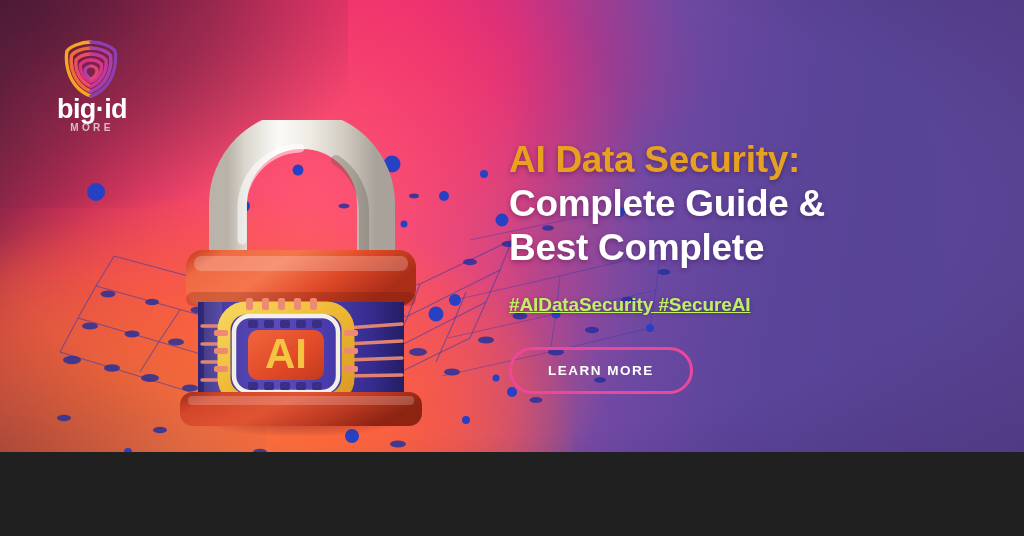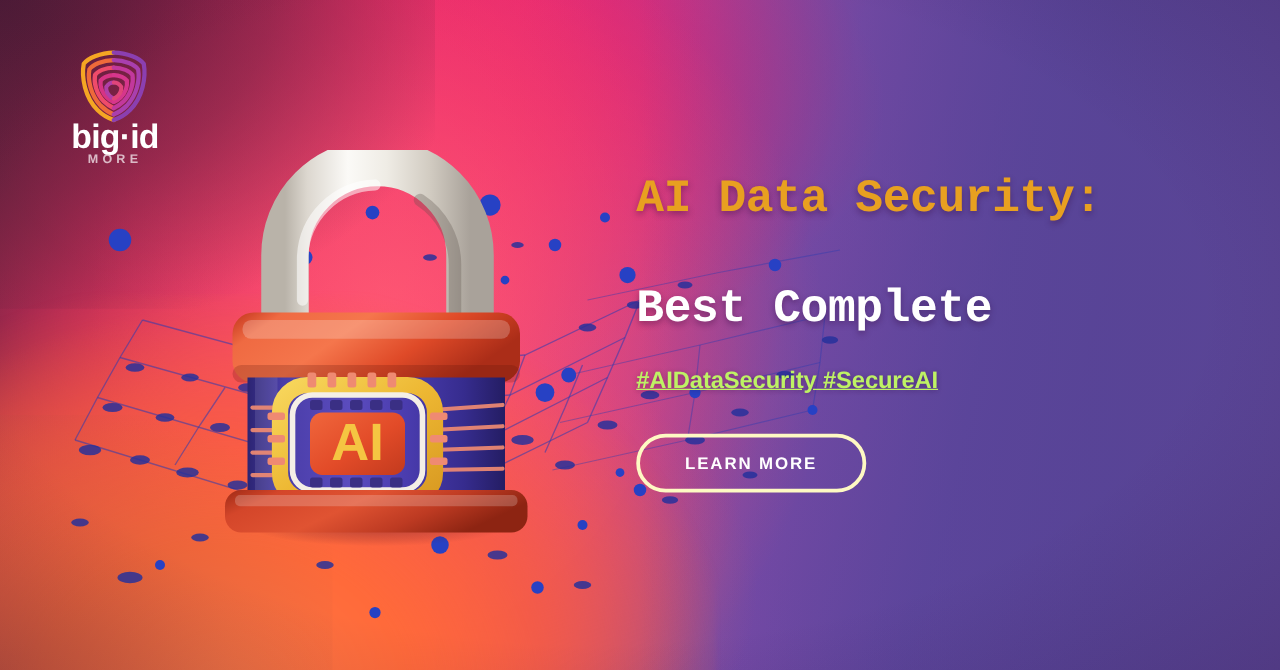--- a/index.html
+++ b/index.html
@@ -8,21 +8,21 @@
     padding: 0;
     background: #202020;
   }
   body {
     font-family: "Liberation Sans", sans-serif;
   }
 
   .banner {
     position: relative;
     width: 1024px;
-    height: 536px;
+    height: 452px;
     overflow: hidden;
     background: #5a4596;
   }
 
   
   .bg-base {
     position: absolute;
     inset: 0;
     background:
       radial-gradient(circle at 30% 52%, #ff4d6d 0%, rgba(255,77,109,0) 46%),
@@ -149,38 +149,37 @@
     width: 470px;
   }
   .headline {
     margin: 0;
     font-size: 37px;
     font-weight: 700;
     line-height: 1.19;
     letter-spacing: -0.3px;
     color: #ffffff;
     text-shadow: 0 2px 5px rgba(50,10,60,0.40);
-    font-family: Liberation Mono, monospace;
   }
   .headline .accent { color: #e8a020; }
   .hashtags {
     margin: 22px 0 0 0;
     font-size: 19px;
     font-weight: 700;
     line-height: 1.42;
     color: #bef264;
     letter-spacing: -0.1px;
     text-shadow: 0 1px 4px rgba(50,10,60,0.35);
     text-decoration: underline;
   }
   .cta {
     display: inline-block;
     margin-top: 28px;
     padding: 13px 36px;
-    border: 3px solid #fef9c3;
+    border: 3px solid #ec4899;
     border-radius: 40px;
     color: #ffffff;
     font-size: 13.5px;
     font-weight: 700;
     letter-spacing: 1.5px;
     text-decoration: none;
     background: transparent;
     cursor: pointer;
     font-family: "Liberation Sans", sans-serif;
   }
@@ -441,21 +440,21 @@
       <text x="136" y="248" text-anchor="middle" font-family="Liberation Sans, sans-serif" font-size="42" font-weight="700" fill="#f5c542">AI</text>
     </g>
 
     <rect x="30" y="272" width="242" height="34" rx="13" fill="url(#baseG)"></rect>
     <rect x="38" y="276" width="226" height="9" rx="4" fill="rgba(255,255,255,0.20)"></rect>
   </svg>
 
   <div class="content">
     <h1 class="headline">
       <span class="accent">AI Data Security</span><span class="accent">:</span><br>
-      <br>
+      <span>Complete Guide &amp;</span><br>
       <span>Best Complete</span>
     </h1>
 
     <p class="hashtags">
       <span>#AIDataSecurity #SecureAI</span><br>
     </p>
 
     <a class="cta" href="#">LEARN MORE</a>
   </div>
 

